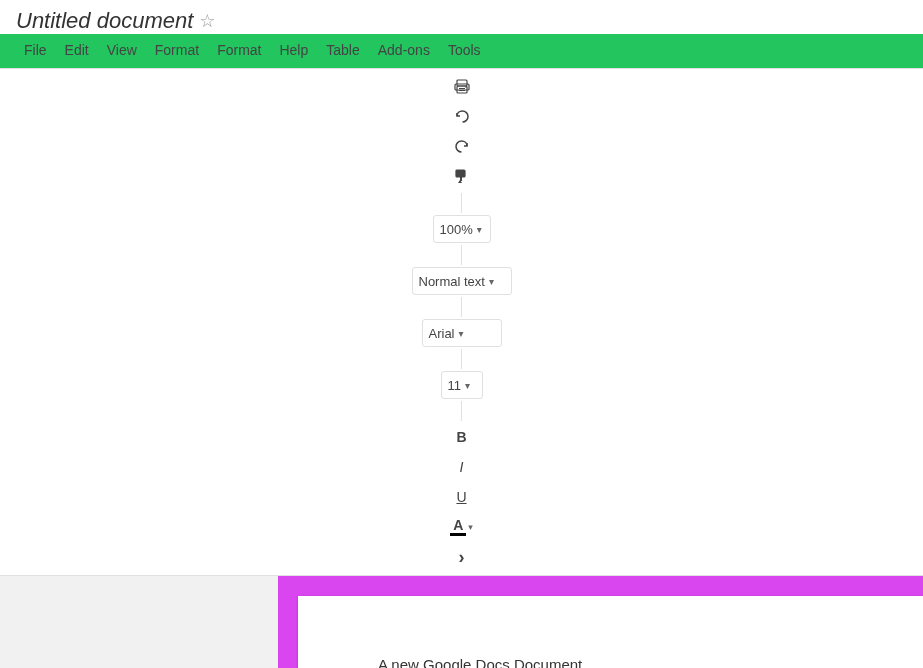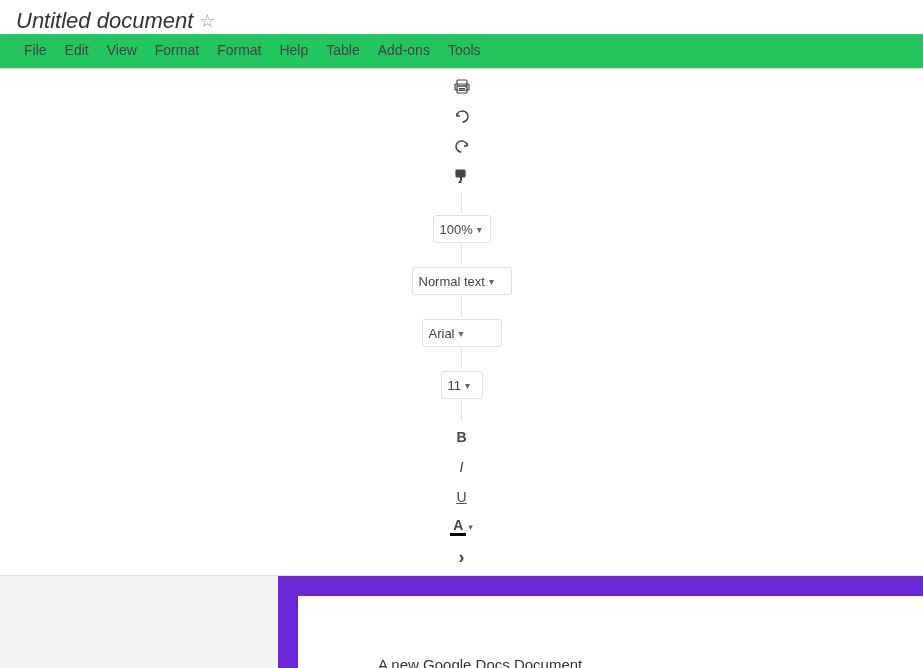--- a/index.html
+++ b/index.html
@@ -150,21 +150,21 @@
     
     #left-panel {
       width: 278px;
       background: #f1f1f1;
       flex-shrink: 0;
     }
 
     
     #doc-area {
       flex: 1;
-      background: #6d28d9;
+      background: #d946ef;
       display: flex;
       justify-content: flex-start;
       padding: 20px 0 0 0;
       overflow: auto;
     }
 
     #doc-page {
       background: #fff;
       width: 640px;
       min-height: 500px;

